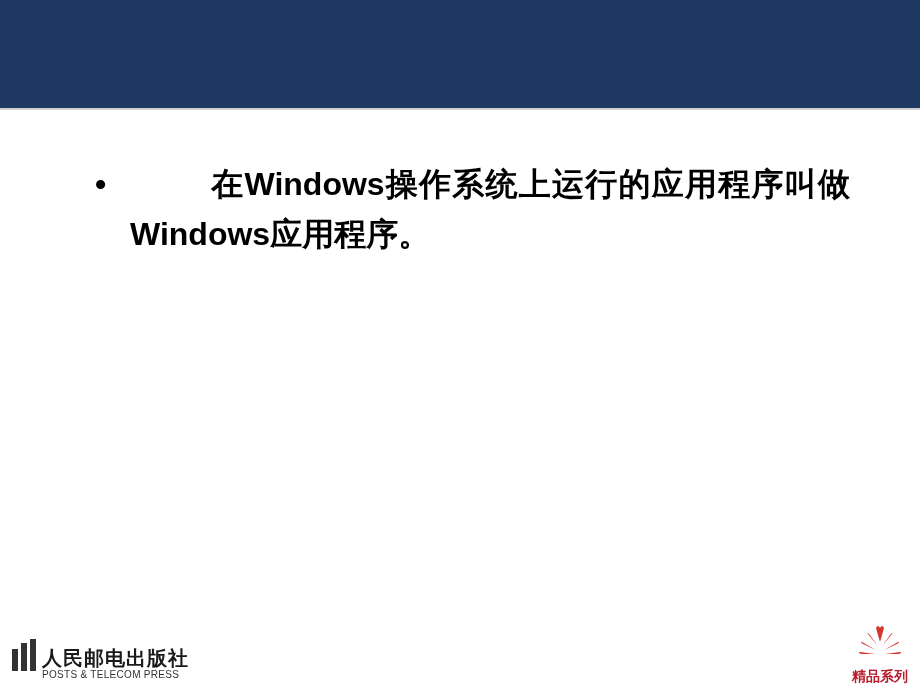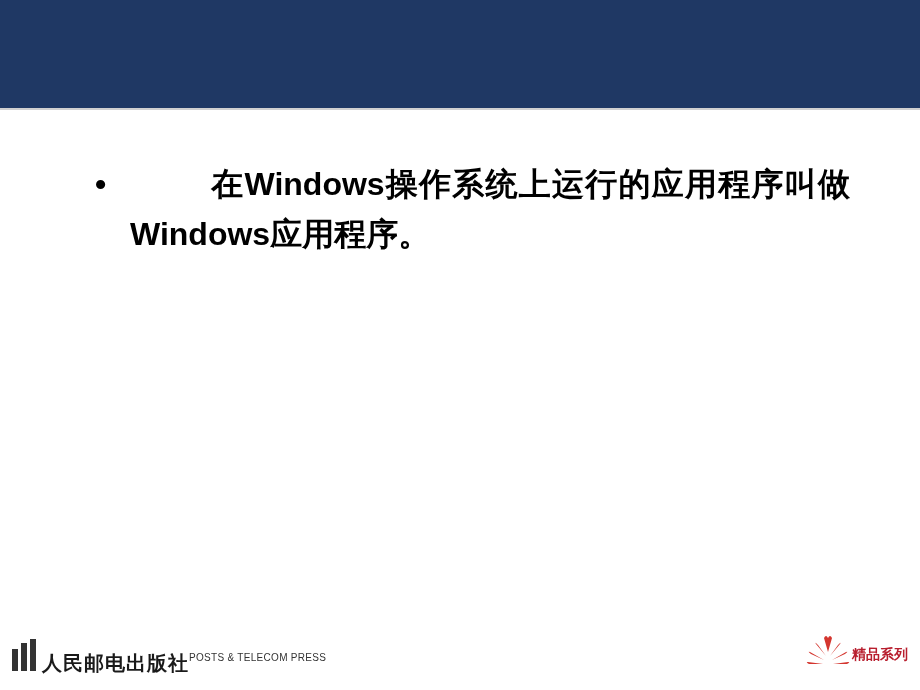--- a/index.html
+++ b/index.html
@@ -84,38 +84,38 @@
     }
     .pbar {
       width: 6px;
       background: #333;
     }
     .pbar:nth-child(1) { height: 22px; margin-top: 10px; }
     .pbar:nth-child(2) { height: 28px; margin-top: 4px; }
     .pbar:nth-child(3) { height: 32px; margin-top: 0; }
     .publisher-text {
       display: flex;
-      flex-direction: row;
+      flex-direction: column;
       line-height: 1.1;
       margin-top: 16px;
     }
     .publisher-cn {
       font-size: 20px;
       font-weight: bold;
       color: #1a1a1a;
       letter-spacing: 1px;
     }
     .publisher-en {
       font-size: 10px;
       color: #333;
       letter-spacing: 0.3px;
     }
     .series-logo {
       display: flex;
-      flex-direction: row;
+      flex-direction: column;
       align-items: center;
       gap: 2px;
     }
     .flower-icon svg {
       width: 44px;
       height: 38px;
     }
     .series-text {
       font-size: 14px;
       font-weight: bold;

